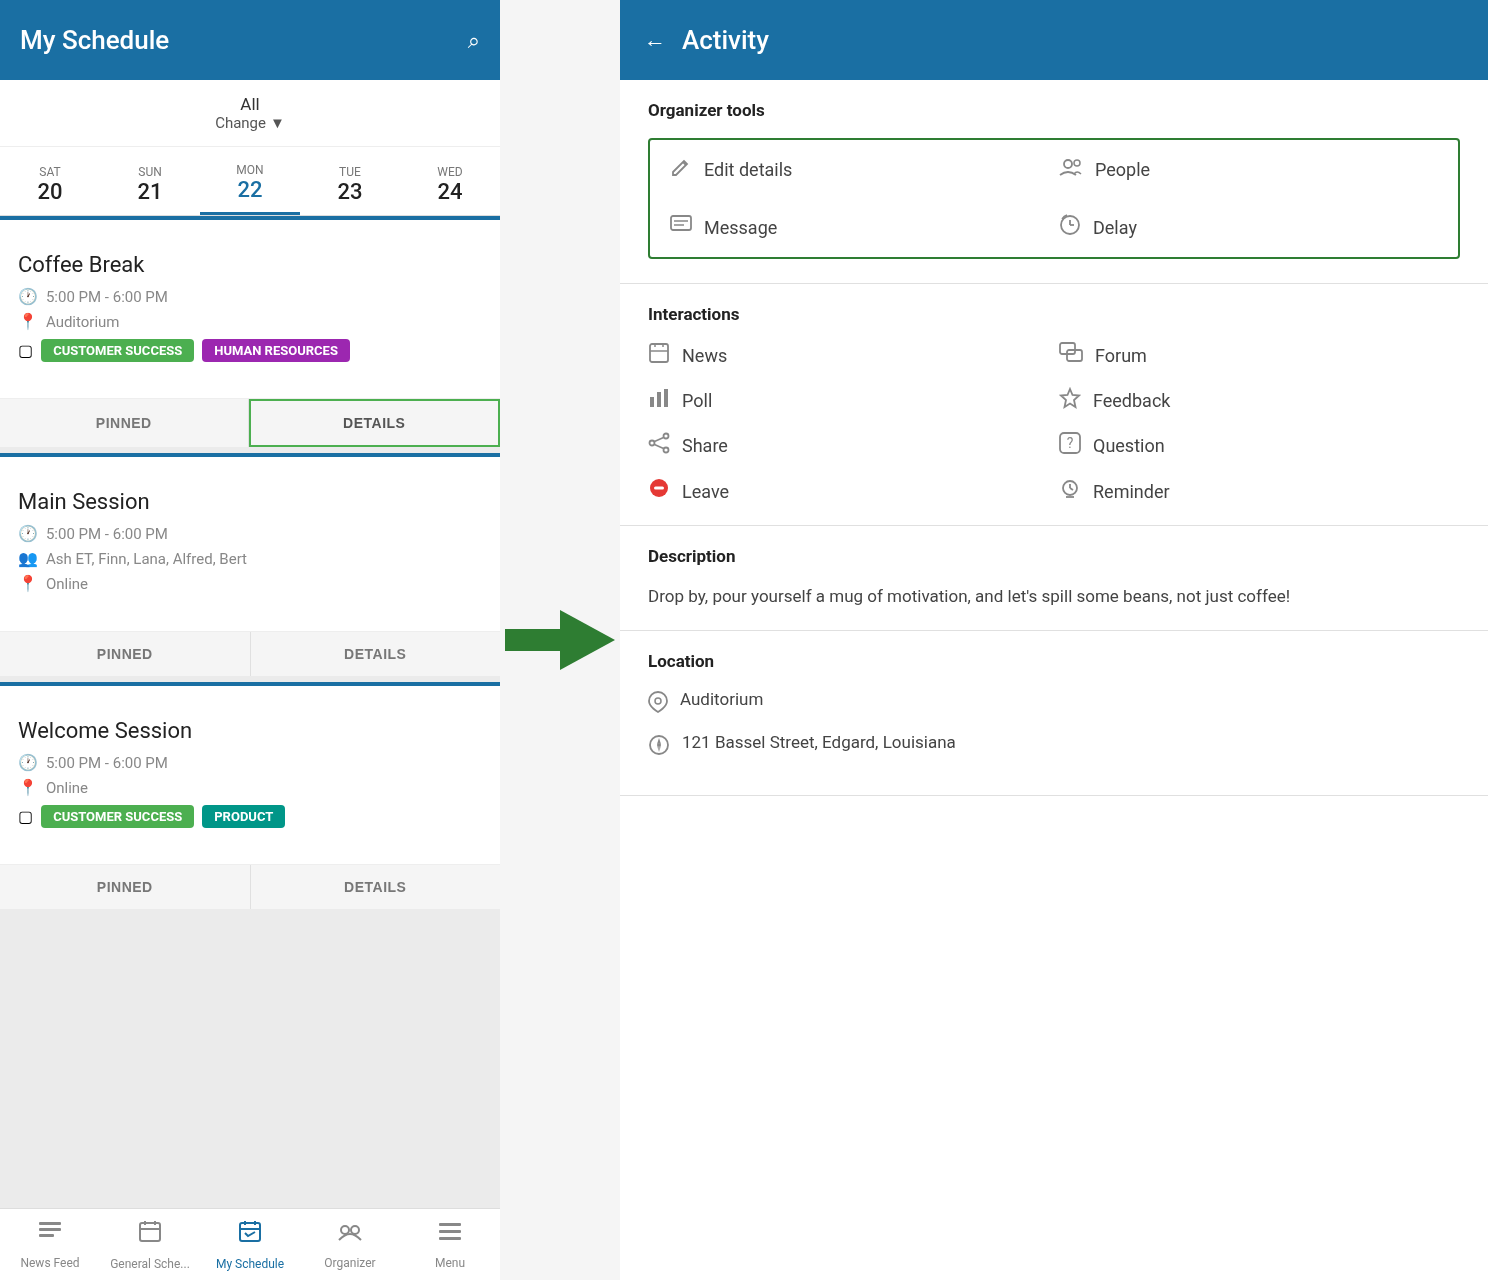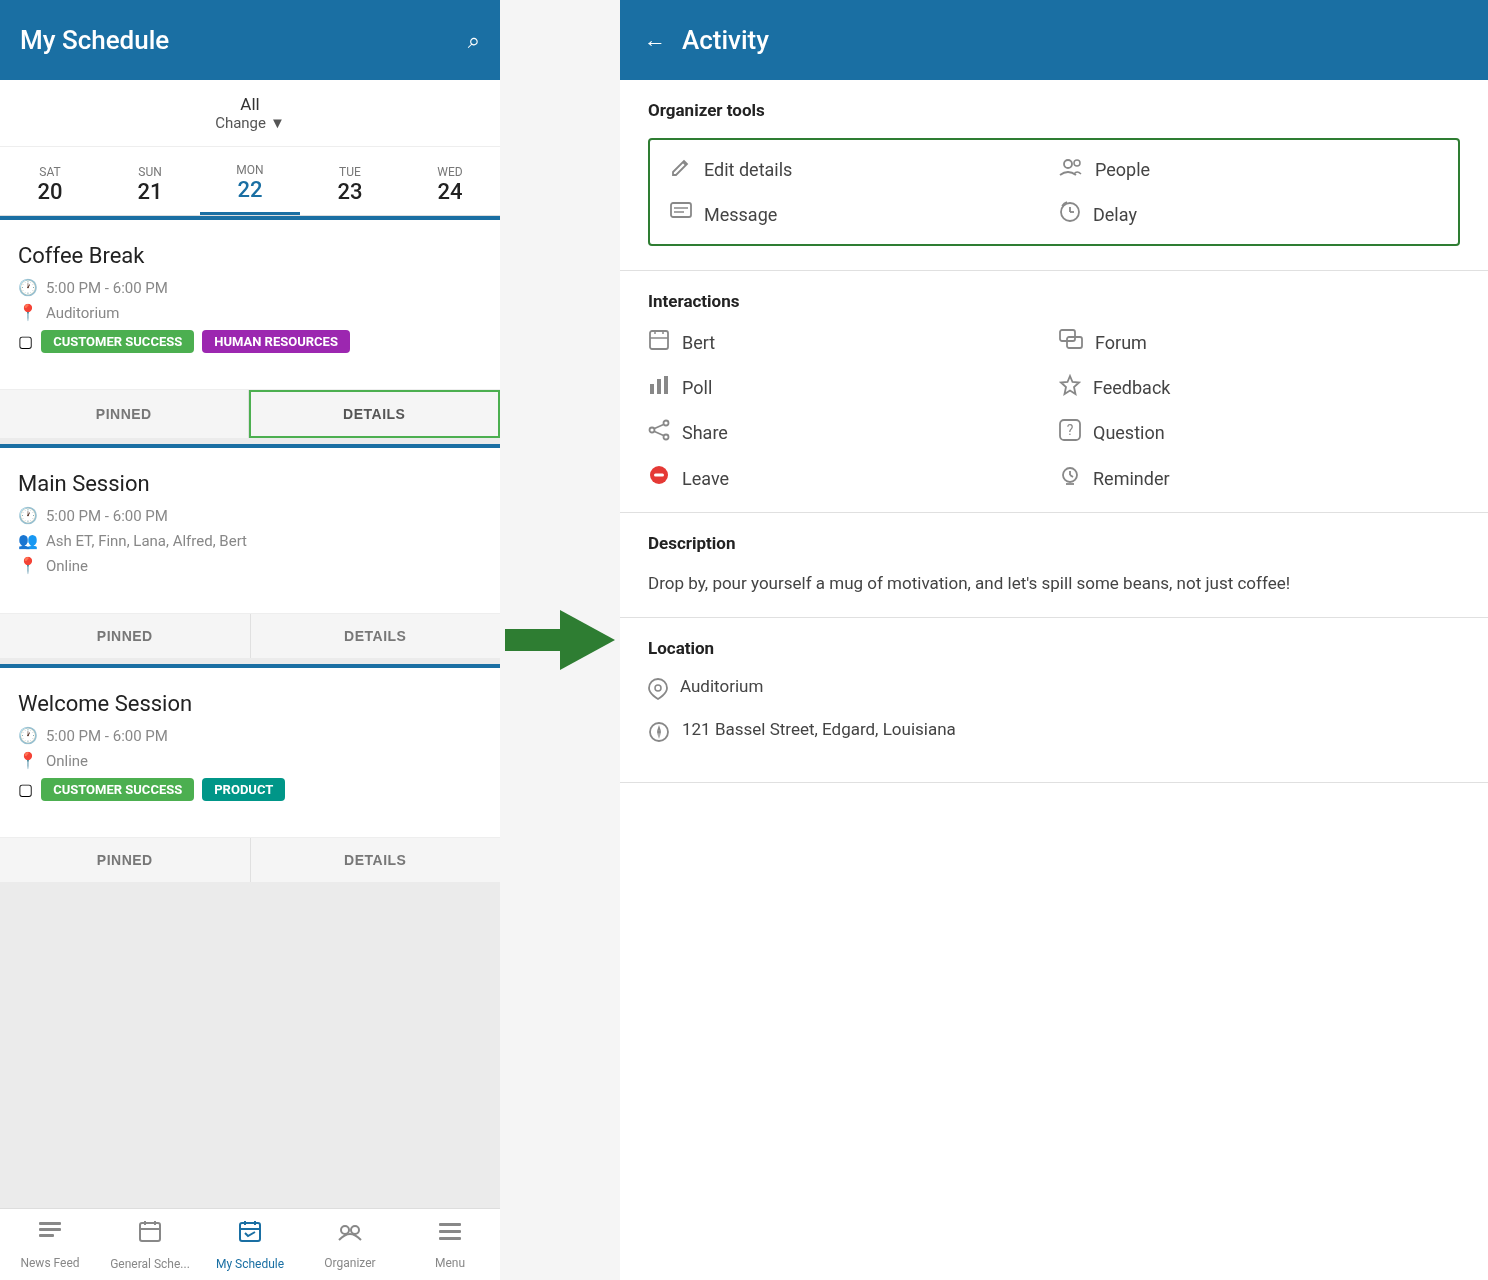--- a/index.html
+++ b/index.html
@@ -114,21 +114,21 @@
       background: #ebebeb;
     }
 
     .schedule-card {
       background: #fff;
       margin-bottom: 6px;
       border-top: 4px solid #1a6fa3;
     }
 
     .card-body {
-      padding: 23px 18px 10px;
+      padding: 32px 18px 10px;
     }
 
     .card-title {
       font-size: 22px;
       color: #222;
       margin-bottom: 10px;
     }
 
     .card-meta {
       display: flex;
@@ -290,21 +290,21 @@
     .organizer-box {
       border: 2px solid #2e7d32;
       border-radius: 4px;
       padding: 16px 20px;
       margin: 0 0 4px 0;
     }
 
     .tools-grid {
       display: grid;
       grid-template-columns: 1fr 1fr;
-      gap: 18px 10px;
+      gap: 31px 10px;
     }
 
     .tool-item {
       display: flex;
       align-items: center;
       gap: 12px;
       cursor: pointer;
     }
 
     .tool-icon {
@@ -613,21 +613,21 @@
 
         <div class="interaction-item">
           <span class="interaction-icon">
             <svg width="22" height="22" viewBox="0 0 22 22">
                 <rect x="2" y="2" width="18" height="18" rx="2" fill="none" stroke="#888" stroke-width="1.8"></rect>
                 <line x1="7" y1="2" x2="7" y2="5" stroke="#888" stroke-width="1.5"></line>
                 <line x1="15" y1="2" x2="15" y2="5" stroke="#888" stroke-width="1.5"></line>
                 <line x1="2" y1="9" x2="20" y2="9" stroke="#888" stroke-width="1.5"></line>
               </svg>
           </span>
-          <span class="interaction-label">Bert</span>
+          <span class="interaction-label">News</span>
         </div>
 
         <div class="interaction-item">
           <span class="interaction-icon">
             <svg width="24" height="22" viewBox="0 0 24 22">
                 <rect x="1" y="1" width="15" height="11" rx="2" fill="none" stroke="#888" stroke-width="1.8"></rect>
                 <rect x="8" y="8" width="15" height="11" rx="2" fill="none" stroke="#888" stroke-width="1.8"></rect>
               </svg>
           </span>
           <span class="interaction-label">Forum</span>

